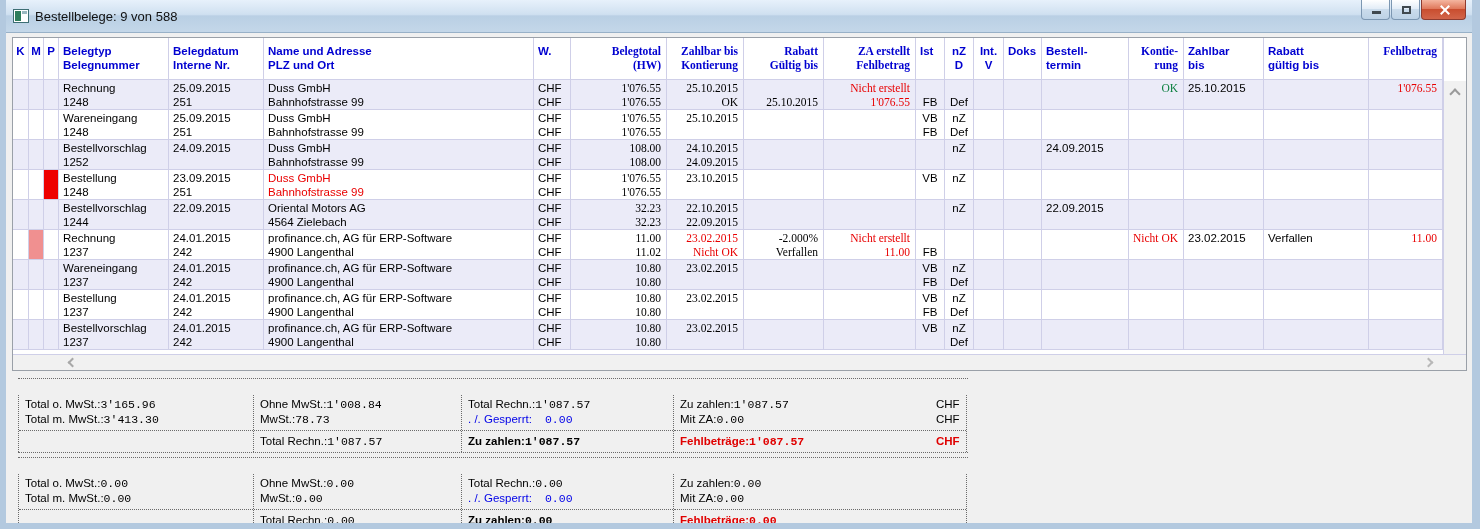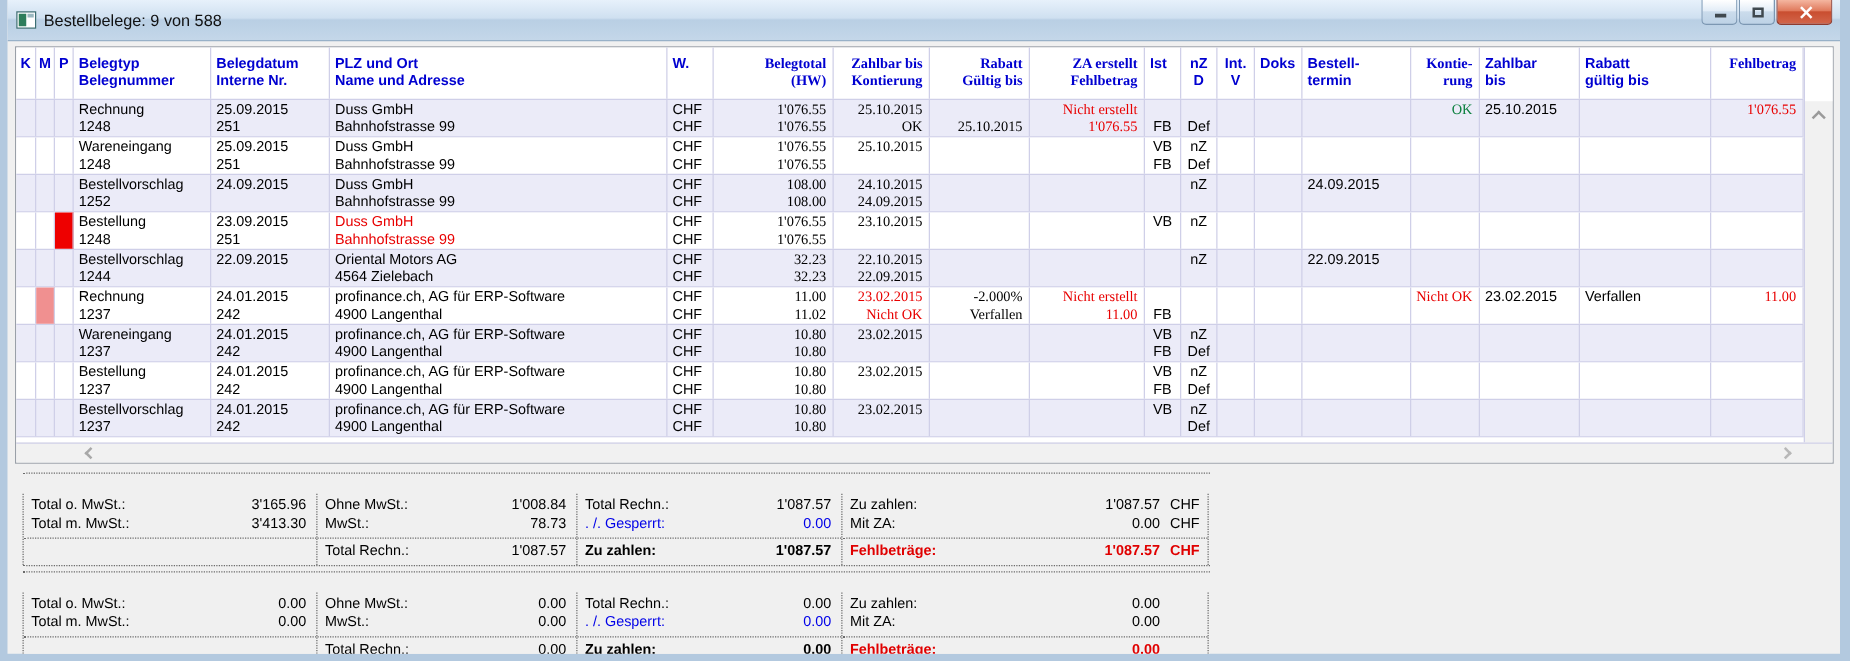--- a/index.html
+++ b/index.html
@@ -63,21 +63,21 @@
 
   
   .summary { margin-top:7px; margin-left:6px; width:950px; }
   .sum-block { display:flex; border-top:1px dotted #6a6a6a; border-bottom:1px dotted #6a6a6a; margin-bottom:4px; background:#f0f0f0; }
   .sum-cell { border-right:1px dotted #6a6a6a;margin-top:16px; }
   .sum-cell.sc0 { border-left:1px dotted #6a6a6a; }
   .sc0{width:236px}.sc1{width:208px}.sc2{width:212px}.sc3{width:293px}
   .sum-top { padding:2px 0 3px 0; }
   .srow { height:15px; line-height:15px; display:flex; white-space:nowrap; }
   .sl { padding-left:6px; }
-  .sv { flex:1; text-align:right; padding-right:8px; }
+  .sv { flex:1; text-align:left; padding-right:8px;font-family:Liberation Mono, monospace; }
   .sfx { width:30px; text-align:left; }
   .sum-bot { border-top:1px dotted #6a6a6a; }
   .sum-bot .srow { height:21px; line-height:21px; }
   .bold { font-weight:bold; }
   .blue { color:#0000e8;gap:13px; }
   .srow.red { color:#e00000; }
 </style>
 </head>
 <body>
 
@@ -114,22 +114,22 @@
               </div>
             <div class="cell c3 al">
                 <div class="hln">Belegtyp</div>
                 <div class="hln">Belegnummer</div>
               </div>
             <div class="cell c4 al">
                 <div class="hln">Belegdatum</div>
                 <div class="hln">Interne Nr.</div>
               </div>
             <div class="cell c5 al">
+                <div class="hln">Name und Adresse</div>
                 <div class="hln">PLZ und Ort</div>
-                <div class="hln">Name und Adresse</div>
               </div>
             <div class="cell c6 al">
                 <div class="hln">W.</div>
                 <div class="hln"></div>
               </div>
             <div class="cell c7 ar">
                 <div class="hln">Belegtotal</div>
                 <div class="hln">(HW)</div>
               </div>
             <div class="cell c8 ar">

